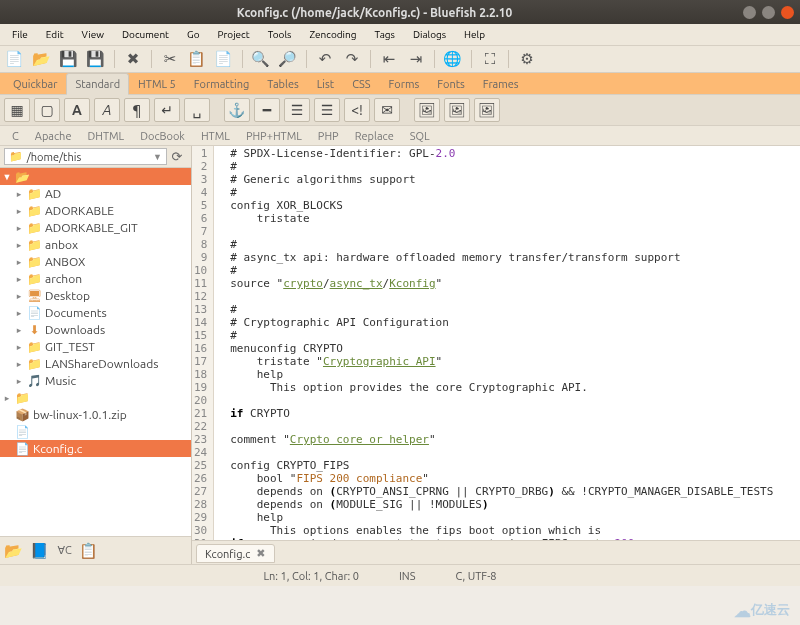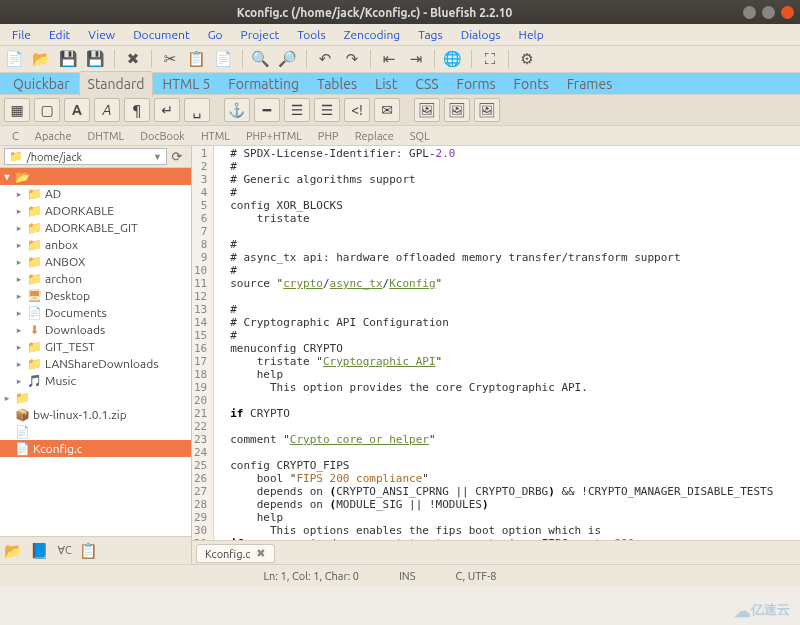--- a/index.html
+++ b/index.html
@@ -9,29 +9,29 @@
 .titlebar { background: linear-gradient(#4a4641, #3c3833); height: 24px; display: flex; align-items: center; padding: 8px 6px; color: #ddd; }
 .titlebar .title { flex: 1; text-align: center; font-size: 12px; font-weight: bold; }
 .win-btns { display: flex; gap: 6px; }
 .win-btn { width: 13px; height: 13px; border-radius: 50%; display: inline-block; }
 .win-min { background: #8a8580; }
 .win-max { background: #8a8580; }
 .win-close { background: #e95420; }
 
 
 .menubar { background: #eee8dc; height: 22px; display: flex; align-items: center; padding: 0 4px; gap: 2px; border-bottom: 1px solid #d6cfc3; }
-.menubar span { padding: 2px 8px; cursor: default; color: #1d4ed8; font-size: 12px; }
+.menubar span { padding: 2px 8px; cursor: default; color: #000000; font-size: 10px; }
 
 
 .toolbar { background: #eee8dc; display: flex; align-items: center; padding: 2px 4px; gap: 5px; border-bottom: 1px solid #d6cfc3; }
 .tb-btn { width: 22px; height: 22px; display: flex; align-items: center; justify-content: center; font-size: 15px; color: #555; }
 .tb-sep { width: 1px; height: 18px; background: #ccc3b5; margin: 0 2px; }
 
 
-.cat-tabs { background: #7dd3fc; display: flex; align-items: center; padding: 0 4px; border-bottom: 1px solid #d6cfc3; font-size: 14px; height: 22px;}
+.cat-tabs { background: #fdba74; display: flex; align-items: center; padding: 0 4px; border-bottom: 1px solid #d6cfc3; font-size: 11px; height: 22px;}
 .cat-tab { padding: 4px 8px; color: #666; border: 1px solid transparent; }
 .cat-tab.act { background: #e6dfd2; border: 1px solid #d0c8bb; border-bottom-color: #e6dfd2; border-radius: 3px 3px 0 0; }
 
 
 .toolbar2 { background: #e6dfd2; display: flex; align-items: center; padding: 3px 4px; gap: 4px; border-bottom: 1px solid #d6cfc3; }
 .tb2-btn { width: 26px; height: 24px; display: flex; align-items: center; justify-content: center; font-size: 14px; color: #444; border: 1px solid #c4bcac; background: #f1ebe0; border-radius: 2px; }
 
 
 .lang-tabs { background: #eee8dc; display: flex; align-items: center; padding: 0 4px; border-bottom: 1px solid #d6cfc3; font-size: 11px; height: 20px; color: #777; }
 .lang-tabs span { padding: 2px 8px; }
@@ -184,21 +184,21 @@
     <span>PHP</span>
     <span>Replace</span>
     <span>SQL</span>
   </div>
 
 <div class="main">
   <div class="sidebar">
     <div class="path-bar">
       <div class="combo">
         <span style="color:#e29544">📁</span>
-        <span>/home/jack</span>
+        <span>/home/this</span>
         <span style="margin-left:auto;color:#888;font-size:9px">▼</span>
       </div>
       <span class="refresh">⟳</span>
     </div>
     <div class="tree" id="tree">
         <div class="tree-row lvl1 sel">
           <span class="arrow">▼</span>
           <span class="icon fld">📂</span>
         </div>
         <div class="tree-row lvl2">

